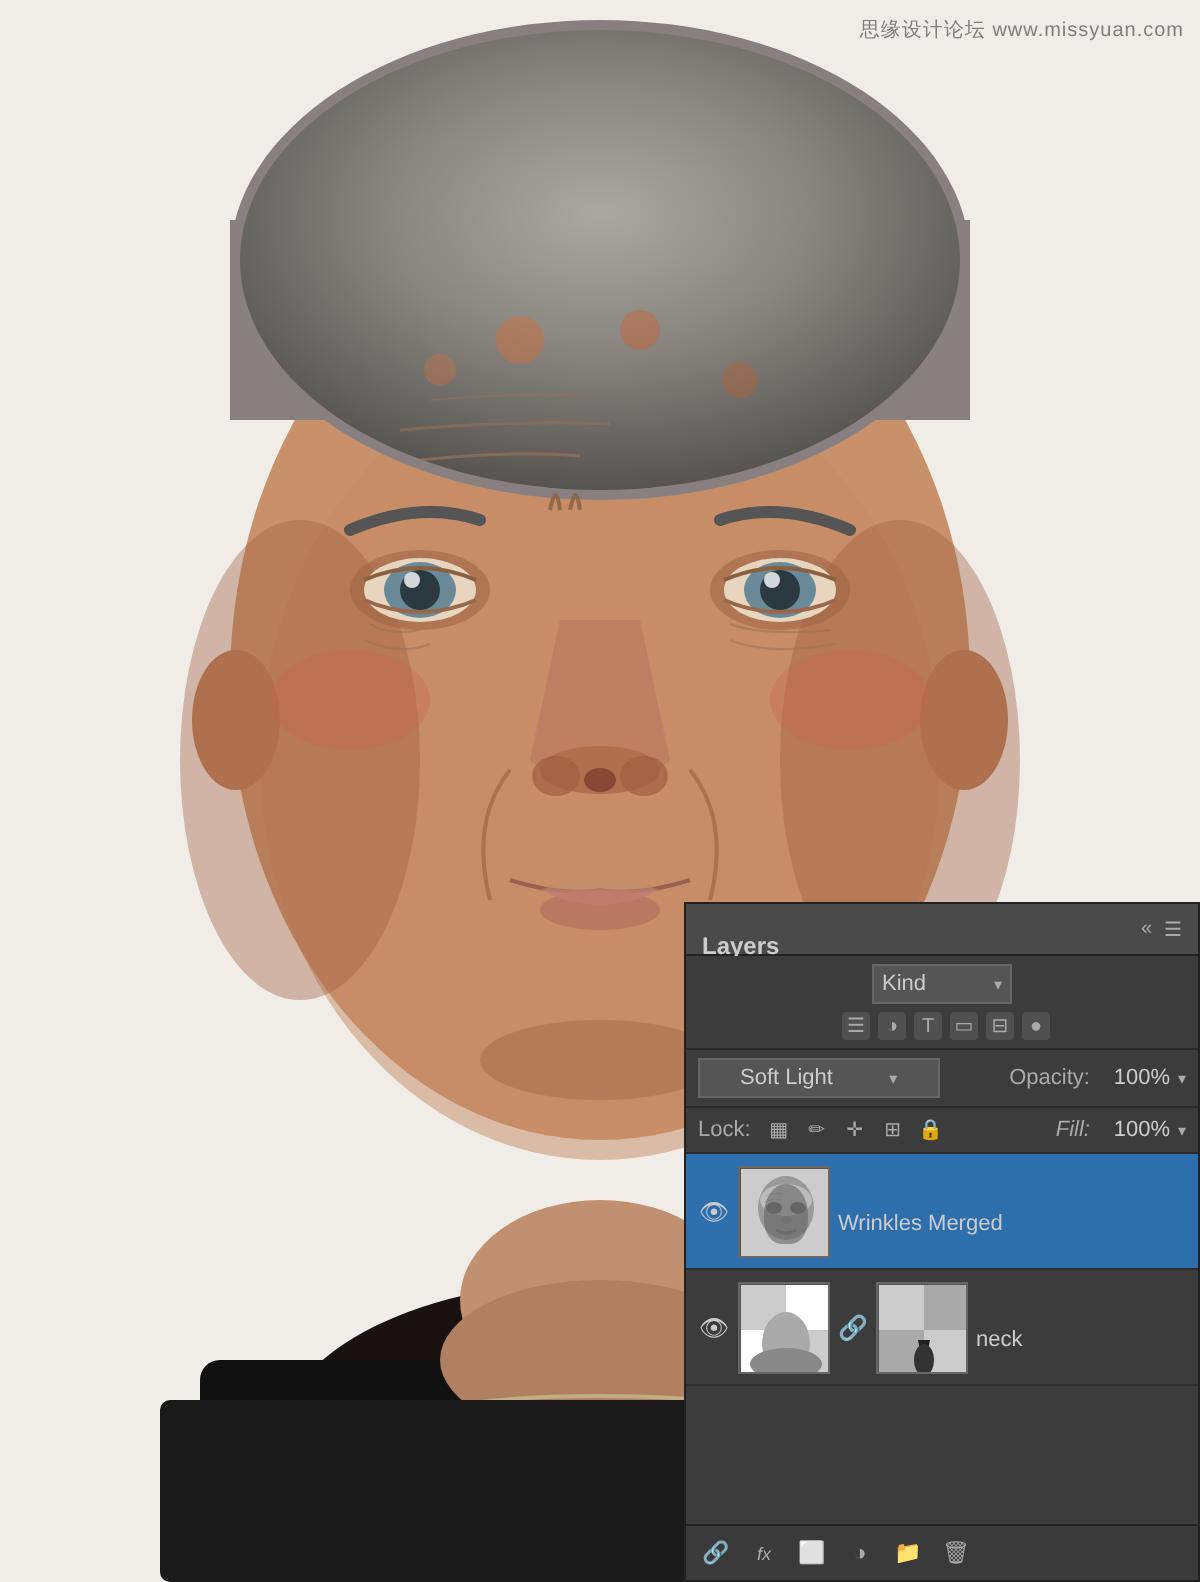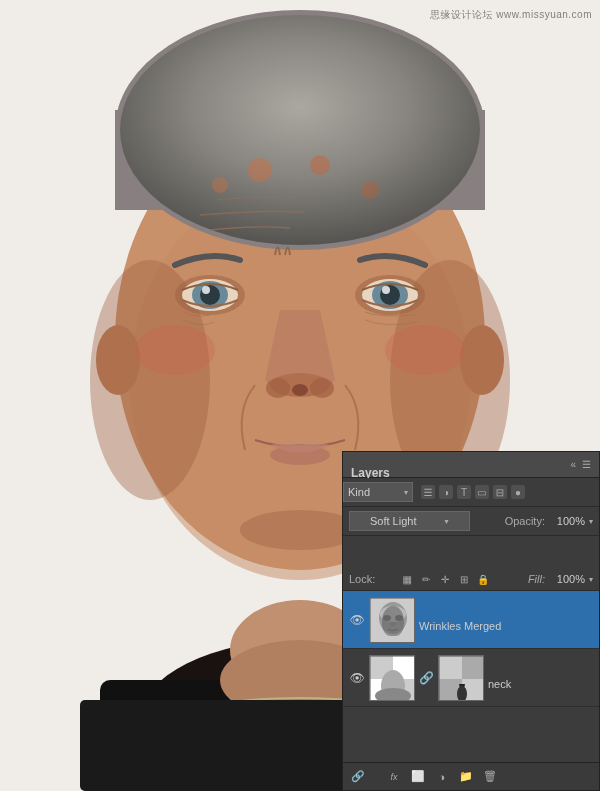--- a/index.html
+++ b/index.html
@@ -74,24 +74,25 @@
     .panel-ctrl-btn {
       color: #aaa;
       font-size: 10px;
       cursor: pointer;
     }
 
     
     .kind-row {
       display: flex;
       align-items: center;
-      padding: 4px 0;
+      padding: 4px 15px;
       gap: 4px;
       background: #3c3c3c;
       border-bottom: 1px solid #2a2a2a;
+      flex-direction: column;
     }
 
     .kind-dropdown {
       background: #555;
       border: 1px solid #666;
       color: #ccc;
       font-size: 11px;
       padding: 1px 4px;
       height: 20px;
       width: 70px;
@@ -167,24 +168,23 @@
     .chevron {
       color: #aaa;
       font-size: 8px;
     }
 
     
     .lock-row {
       display: flex;
       align-items: center;
       padding: 3px 6px;
-      gap: 24px;
+      gap: 6px;
       background: #3c3c3c;
       border-bottom: 1px solid #2a2a2a;
-      margin-top: 32px;
     }
 
     .lock-label {
       color: #aaa;
       font-size: 11px;
     }
 
     .lock-icons {
       display: flex;
       gap: 3px;
@@ -559,20 +559,20 @@
           <rect width="46" height="46" fill="none" stroke="#555" stroke-width="1"></rect>
         </svg>
       </div>
       <span class="layer-name">neck</span>
     </div>
 
   </div>
 
   <div class="panel-footer">
     <div class="footer-icon" title="Link Layers">🔗</div>
-    <div class="footer-icon" title="Add Layer Effect" style="font-size:9px; font-style:italic; font-weight:normal;margin-left:12px;">fx</div>
+    <div class="footer-icon" title="Add Layer Effect" style="font-size:9px; font-style:italic; font-weight:normal;">fx</div>
     <div class="footer-icon" title="Add Layer Mask">⬜</div>
     <div class="footer-icon" title="Create Adjustment Layer">◑</div>
     <div class="footer-icon" title="Create Group">📁</div>
     <div class="footer-icon" title="Delete Layer">🗑</div>
   </div>
 
 </div>
 
 </body></html>

